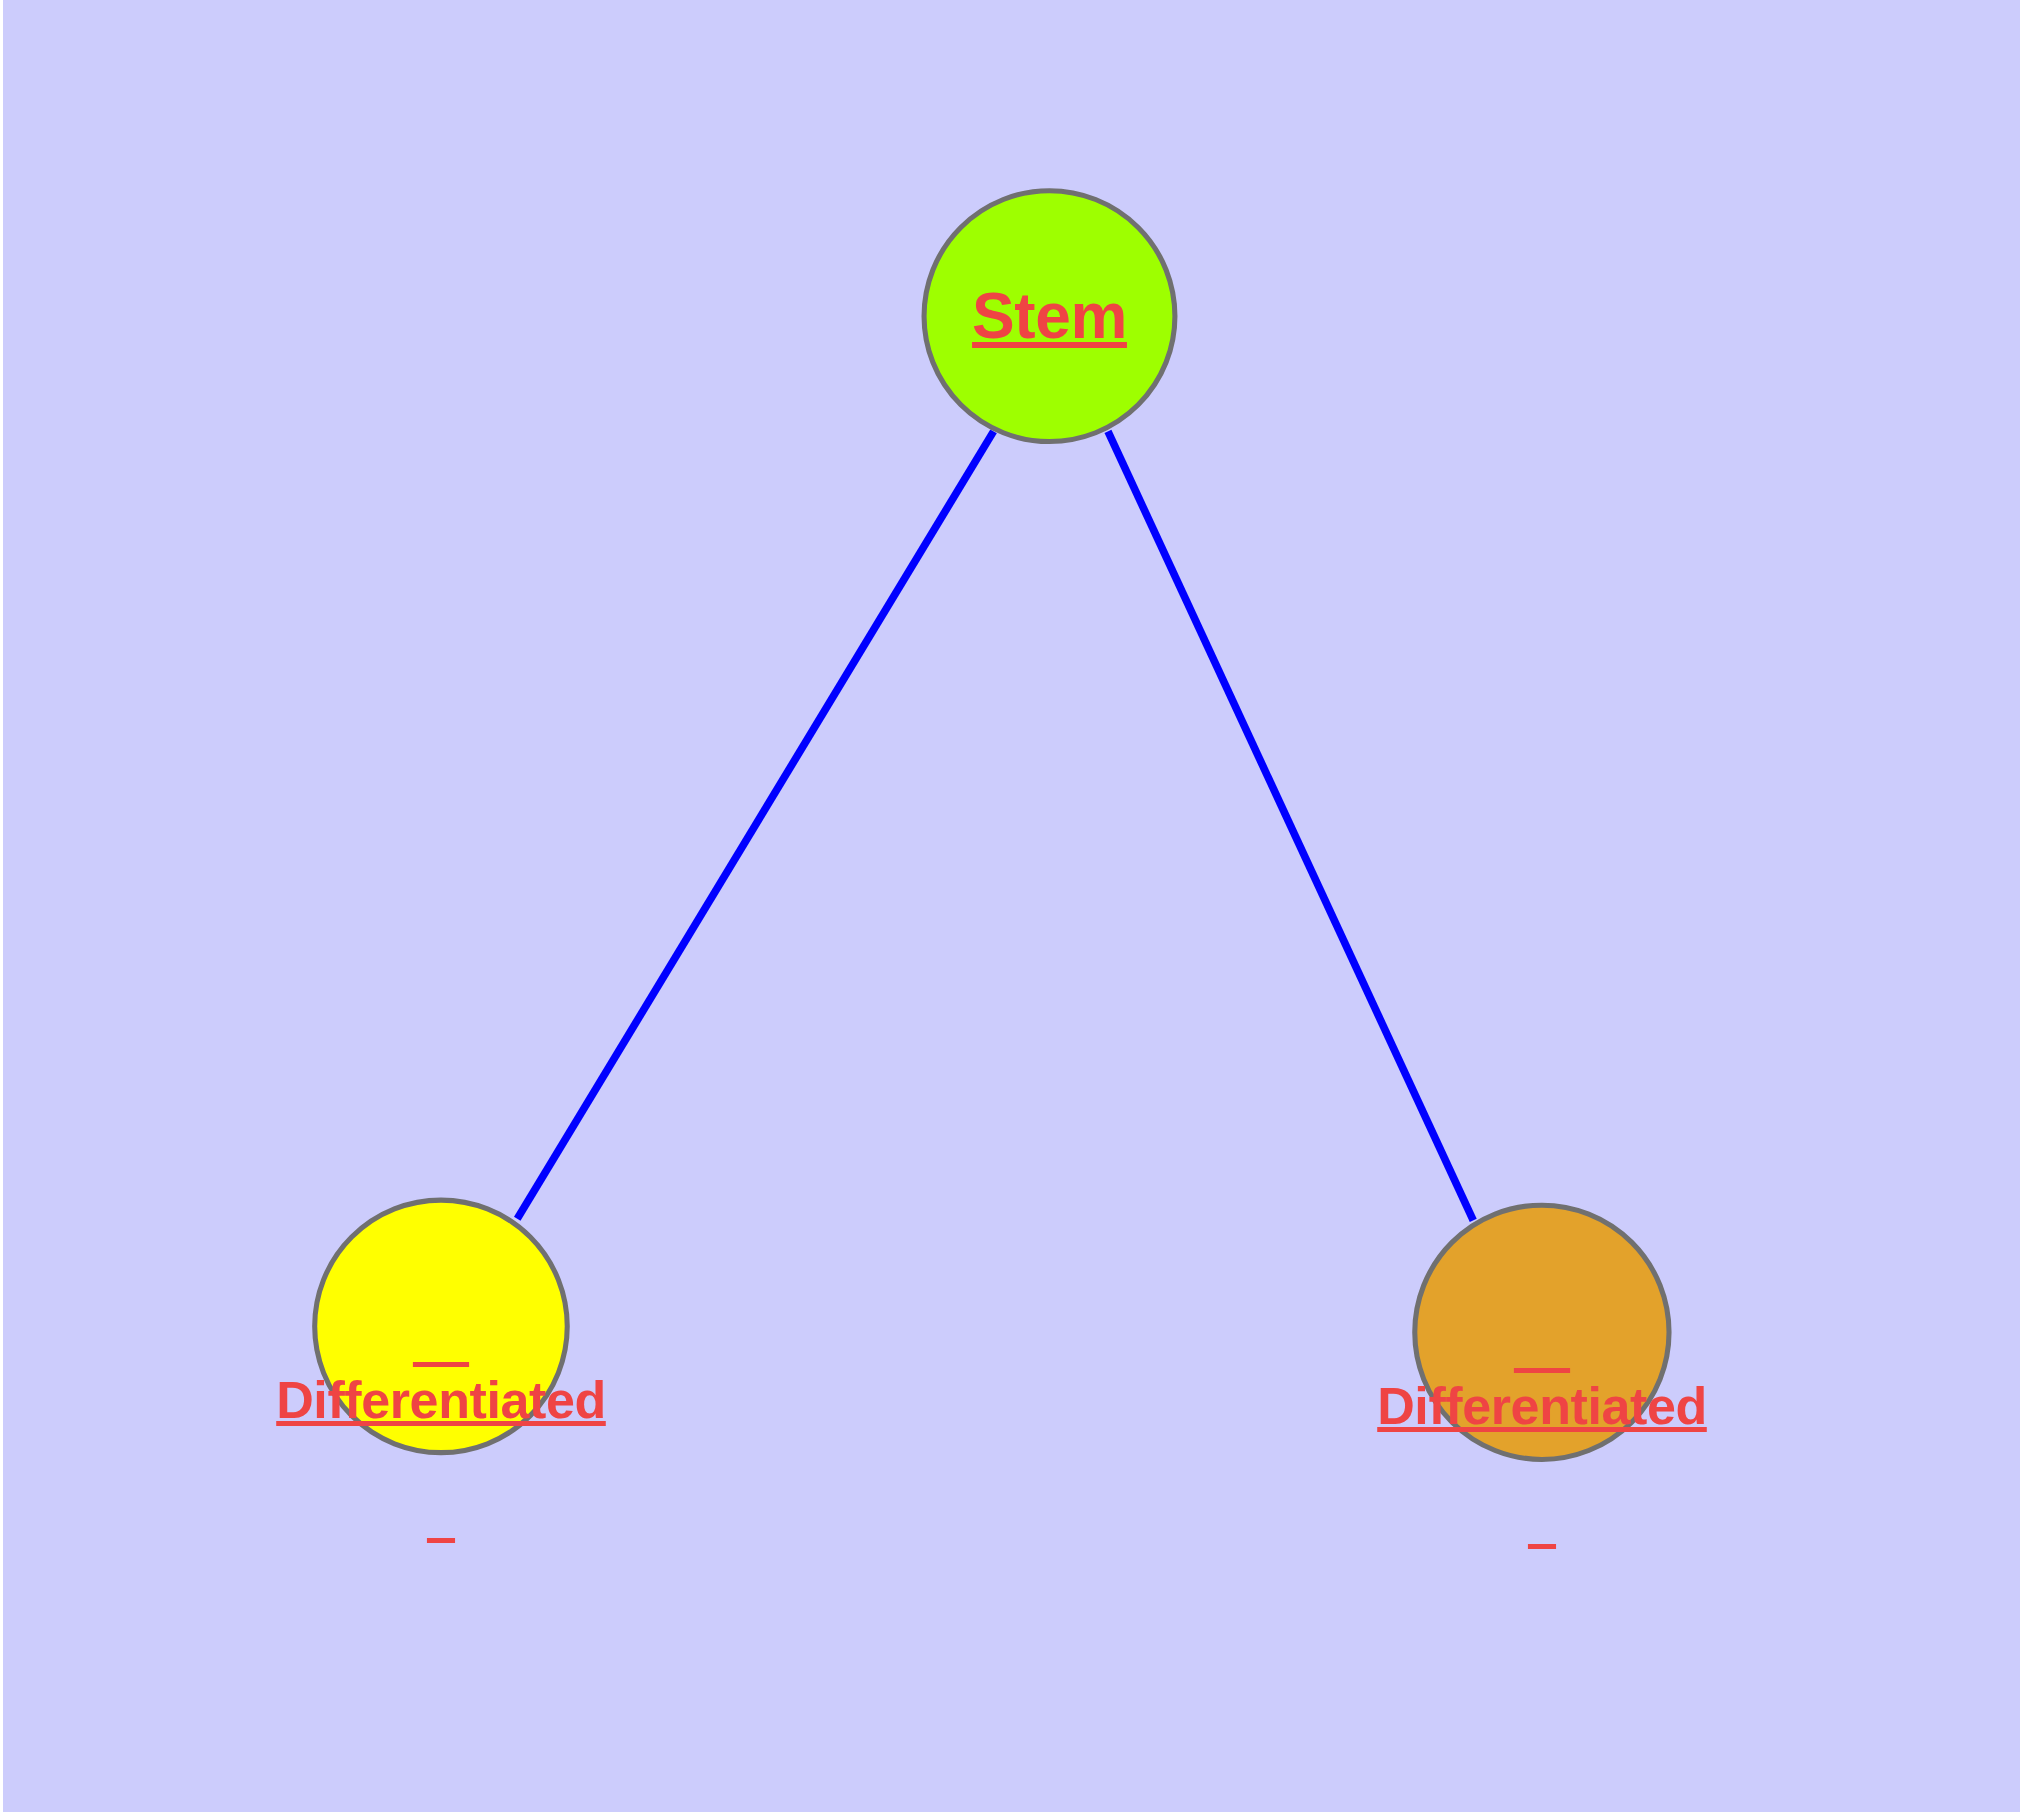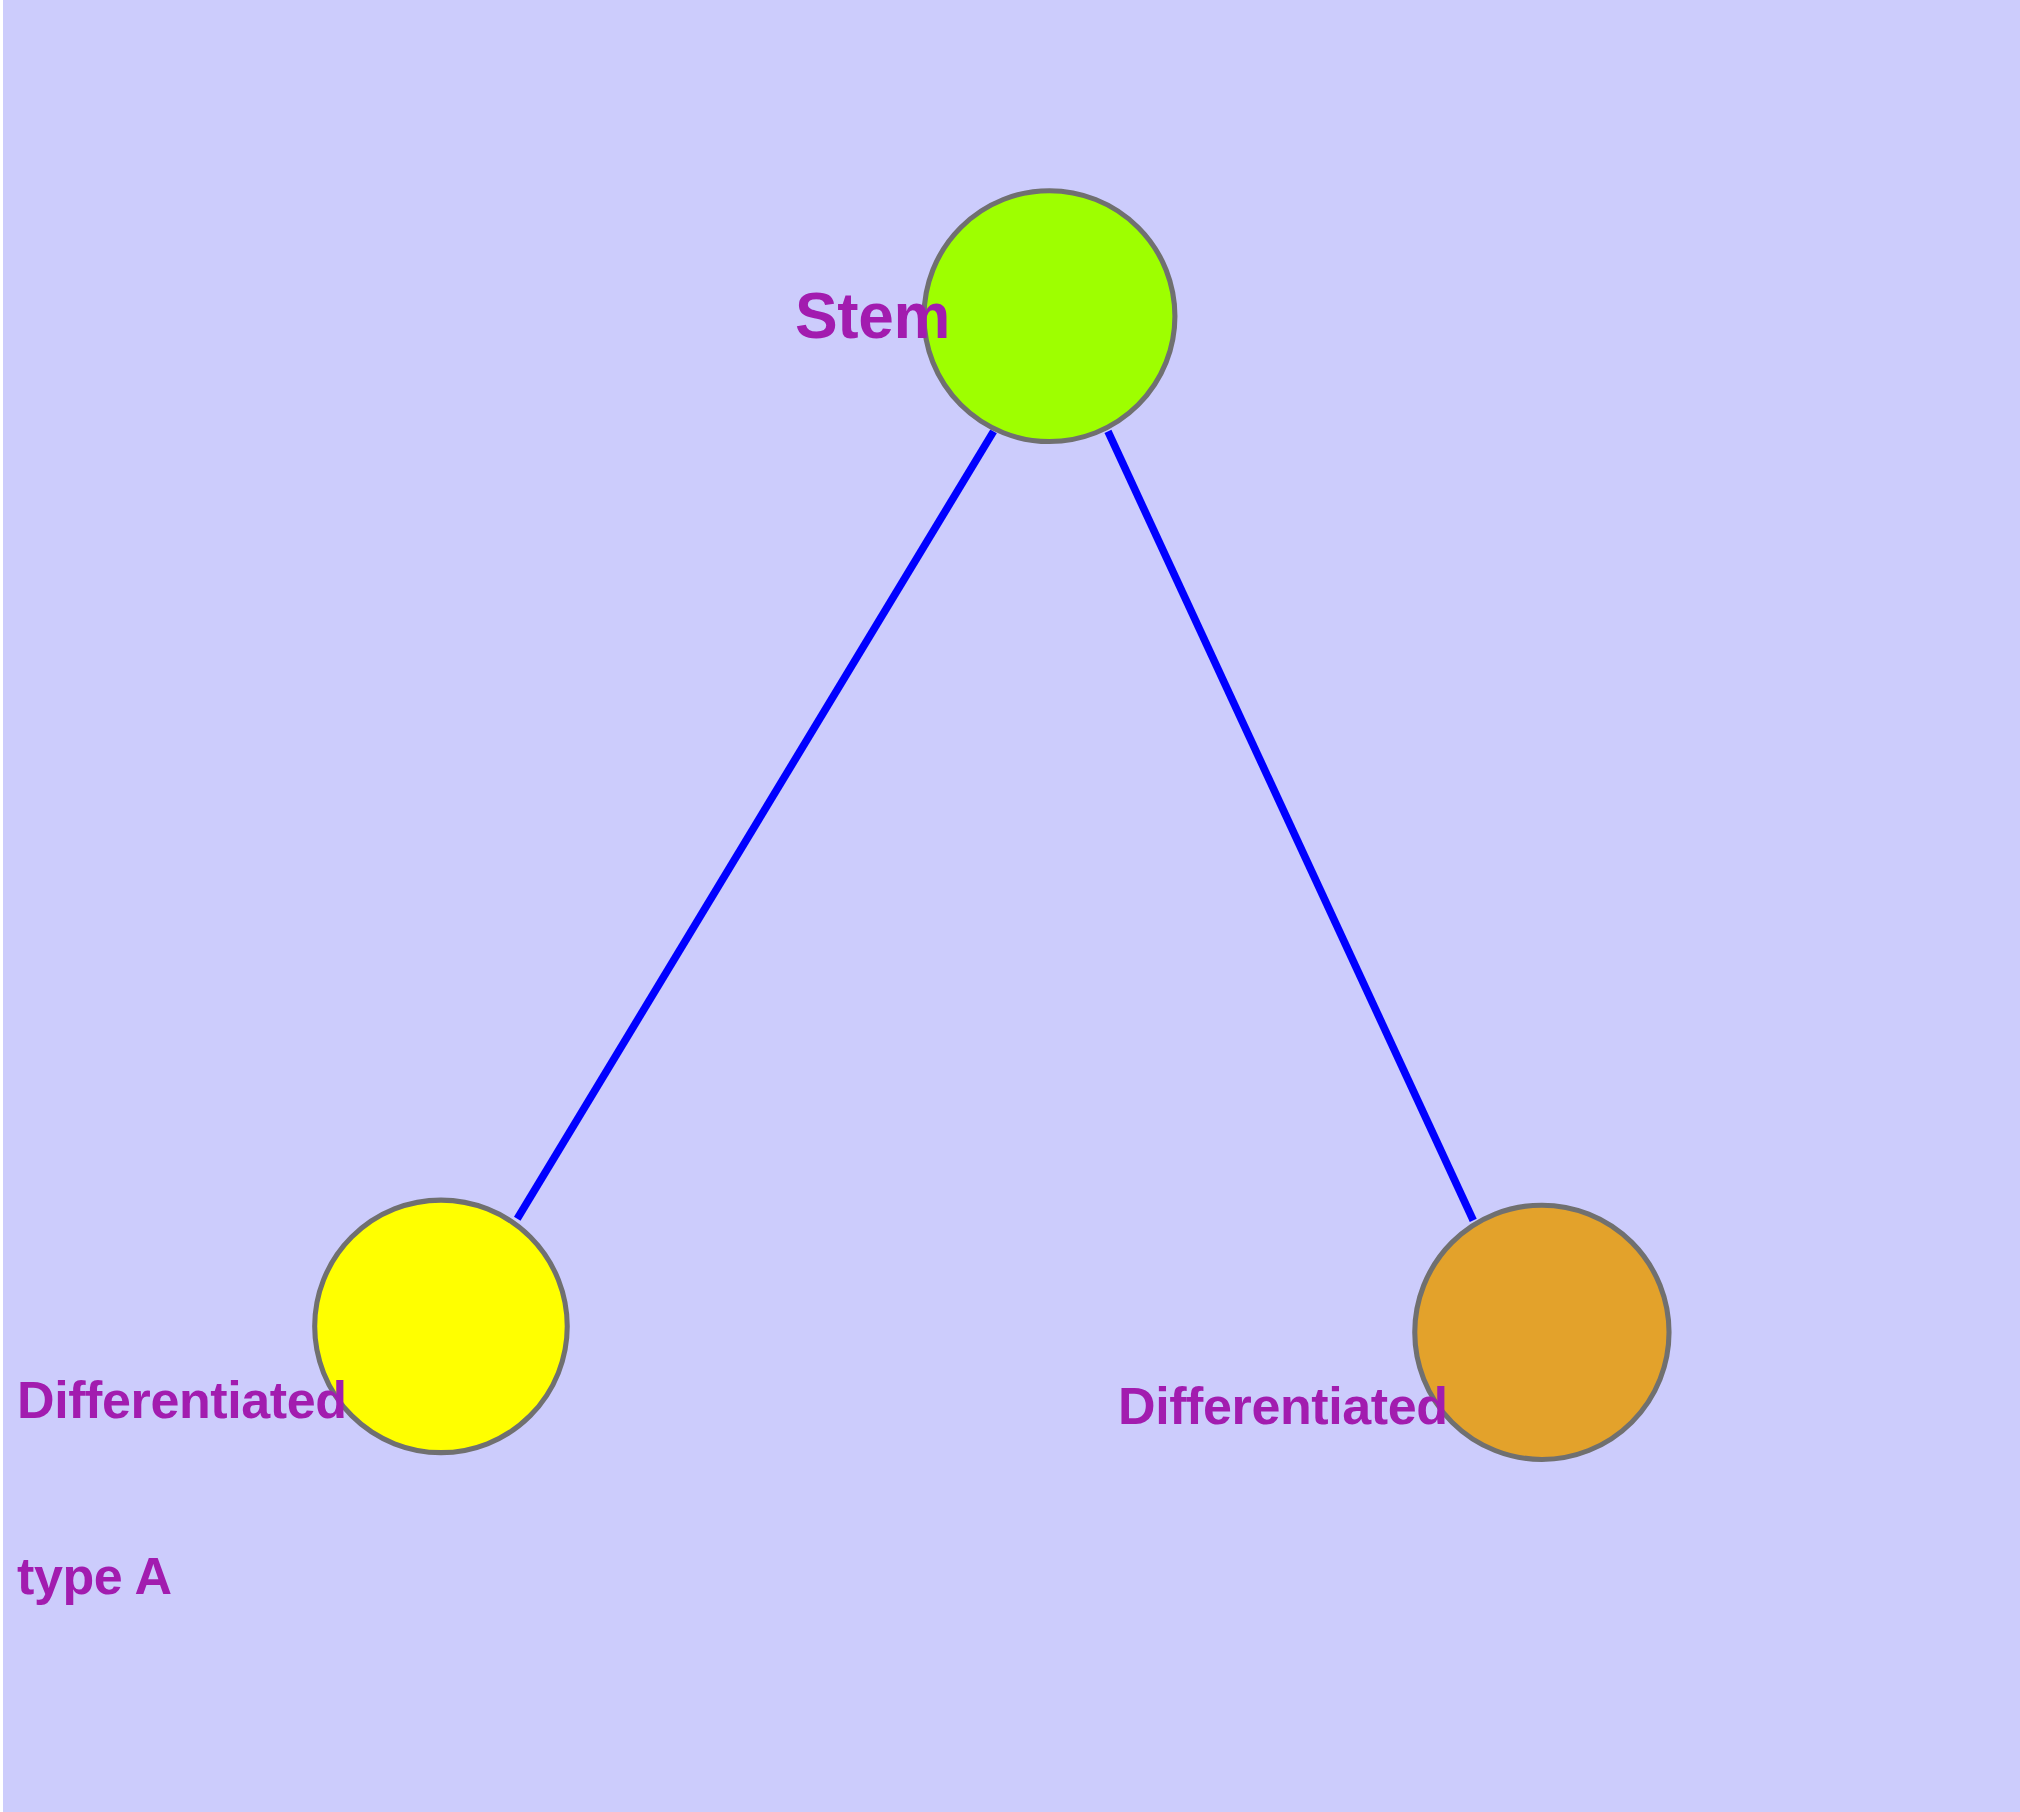--- a/index.html
+++ b/index.html
@@ -25,27 +25,28 @@
   }
   #graph-svg {
     position: absolute;
     left: 0;
     top: 0;
     width: 2021px;
     height: 1812px;
   }
   .node-label {
     position: absolute;
-    text-align: left;
-    color: #a21caf;
+    text-align: center;
+    color: #ef4444;
     font-weight: bold;
     line-height: 1.13;
     white-space: pre;
     letter-spacing: -0.4px;
     pointer-events: none;
+    text-decoration: underline;
   }
   .node-label.stem {
     font-size: 64px;
   }
   .node-label.diff {
     font-size: 52px;
   }
 </style>
 </head>
 <body>
@@ -63,21 +64,20 @@
       <circle cx="520" cy="1565" r="149" fill="#ffff00" stroke="#707070" stroke-width="6"></circle>
       <circle cx="1819" cy="1572" r="150" fill="#e3a22b" stroke="#707070" stroke-width="6"></circle>
       <circle cx="1238" cy="373" r="148" fill="#9eff00" stroke="#707070" stroke-width="6"></circle>
     </g>
   </svg>
 
   <div class="node-label stem" style="left: 795px; top: 280px; width: 509px;">Stem</div>
 
   <div class="node-label diff" style="left: 17px; top: 1253px; width: 848px;">
     <div>Differentiated</div>
-    <div>type A</div>
   </div>
 
   <div class="node-label diff" style="left: 1118px; top: 1259px; width: 848px;">
     <div>Differentiated</div>
   </div>
 
 </div>
 
 
 </body></html>

